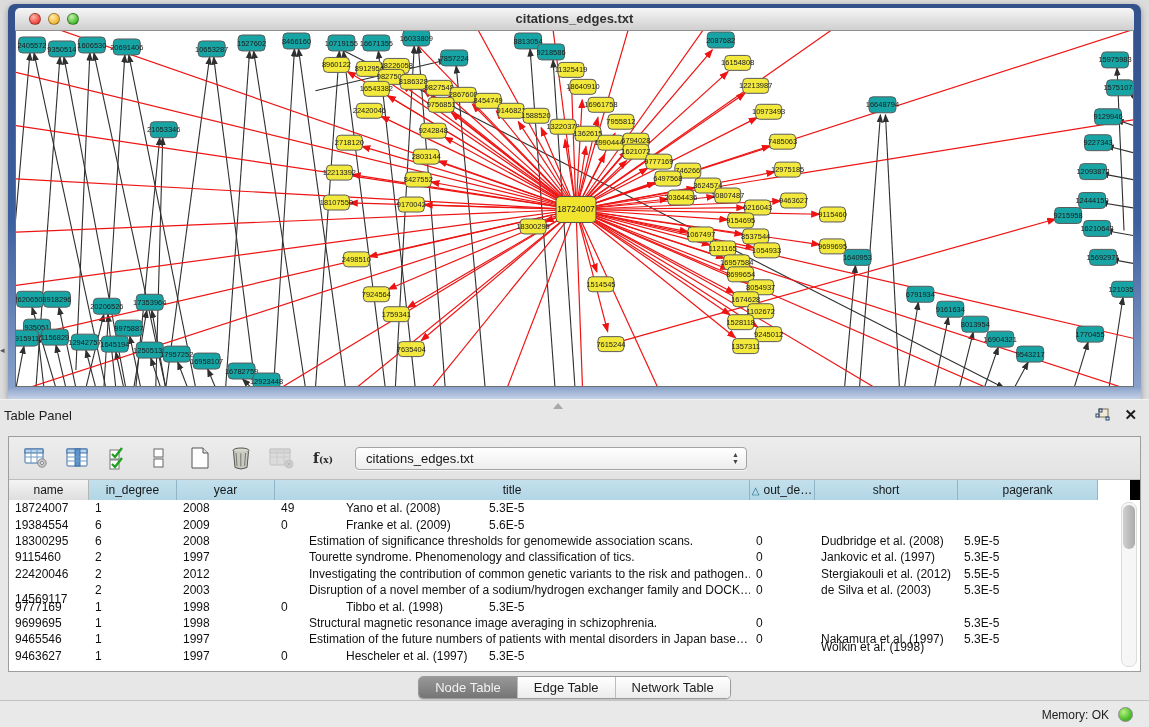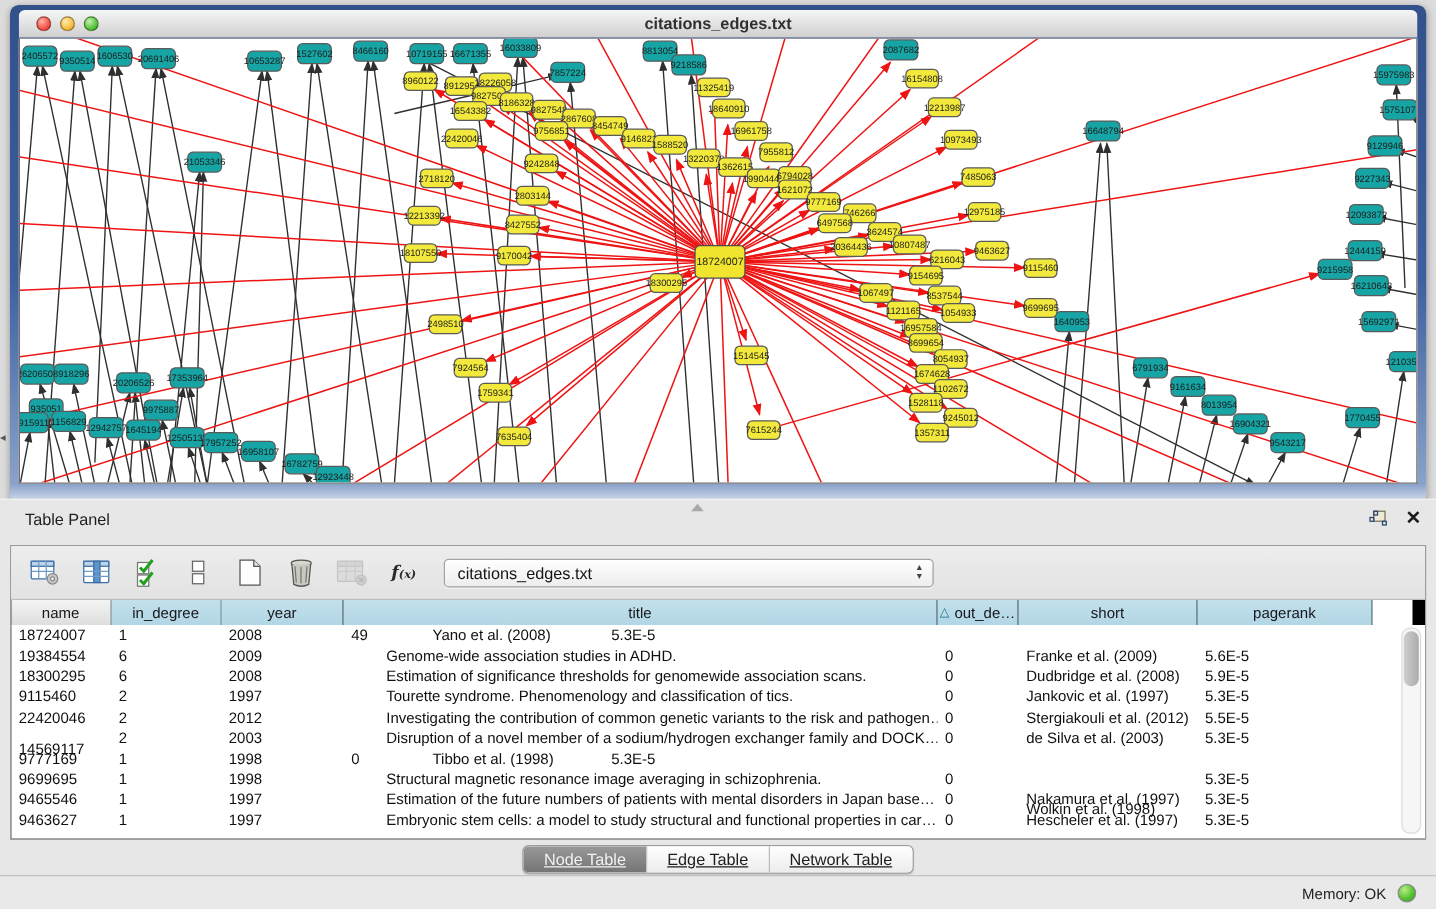--- a/index.html
+++ b/index.html
@@ -49,37 +49,37 @@
   .table-panel{
     position:absolute;left:0;top:399px;width:1149px;height:328px;
     background:#e7e7e7;border-top:1px solid #f2f2f2;
   }
   .splitter-handle{
     position:absolute;left:553px;top:3px;width:0;height:0;
     border-left:5px solid transparent;border-right:5px solid transparent;
     border-bottom:6px solid #8d8d8d;opacity:.7;
   }
   .panel-header{position:relative;height:32px;}
-  .panel-title{position:absolute;left:20px;top:8px;font-size:13px;color:#1e1e1e;}
+  .panel-title{position:absolute;left:4px;top:8px;font-size:13px;color:#1e1e1e;}
   .panel-header-icons{position:absolute;right:12px;top:7px;display:flex;gap:14px;align-items:center;}
   .float-icon svg{display:block;}
   .close-icon{font-size:15px;font-weight:700;color:#1b1b1b;line-height:15px;cursor:default;}
   .panel-content{
     position:absolute;left:8px;right:8px;top:36px;bottom:56px;
     border:1px solid #9d9d9d;background:#ffffff;display:flex;flex-direction:column;
     box-shadow:inset 0 0 0 1px #f4f4f4;
   }
   .toolbar{
     height:42px;background:linear-gradient(180deg,#ededed,#e2e2e2);
     border-bottom:1px solid #bdbdbd;display:flex;align-items:center;padding-left:14px;gap:15px;flex:0 0 auto;
   }
   .tb-btn{width:26px;height:26px;display:flex;align-items:center;justify-content:center;background:transparent;border:none;padding:0;}
   .tb-btn svg{display:block;}
   .tb-btn.disabled{opacity:.45;}
-  .fx{font-family:"DejaVu Serif",serif;font-style:italic;font-weight:700;font-size:14px;color:#2a2a2a;}
+  .fx{font-family:"DejaVu Serif",serif;font-weight:700;font-size:14px;color:#2a2a2a;}
   .fx small{font-size:9px;}
   .table-chooser{
     width:392px;height:23px;border:1px solid #a3a3a3;border-radius:4px;
     background:linear-gradient(180deg,#ffffff,#ededed);
     display:flex;align-items:center;position:relative;margin-left:4px;
     font-size:13px;color:#151515;padding-left:10px;box-sizing:border-box;
     box-shadow:0 1px 0 rgba(255,255,255,.7);
   }
   .table-chooser .arrows{position:absolute;right:7px;top:3px;display:flex;flex-direction:column;line-height:7px;font-size:7px;color:#444;}
   
@@ -109,21 +109,21 @@
     background:linear-gradient(90deg,#cfcfcf,#ababab);
   }
   
   .tabs-row{position:absolute;left:0;right:0;bottom:28px;height:26px;display:flex;align-items:center;justify-content:center;}
   .segmented{
     display:flex;height:21px;border:1px solid #9b9b9b;border-radius:5px;overflow:hidden;
     background:#fff;box-shadow:0 1px 1px rgba(0,0,0,.15);
   }
   .segment{
     padding:0 16px;font-size:13px;display:flex;align-items:center;justify-content:center;
-    background:linear-gradient(180deg,#ffffff,#ececec);color:#1d1d1d;border-right:1px solid #bcbcbc;text-decoration:underline;
+    background:linear-gradient(180deg,#ffffff,#ececec);color:#1d1d1d;border-right:1px solid #bcbcbc;
   }
   .segment:last-child{border-right:none;}
   .segment.selected{background:linear-gradient(180deg,#989898,#757575);color:#f2f2f2;}
   
   .status-bar{
     position:absolute;left:0;right:0;bottom:0;height:27px;background:#e9e9e9;
     border-top:1px solid #c2c2c2;
   }
   .memory{position:absolute;right:40px;top:7px;font-size:12px;color:#222;}
   .memory-dot{
@@ -886,21 +886,20 @@
             <div class="td" style="width: 88px;">1</div>
             <div class="td" style="width: 98px;">2008</div>
             <div class="td" style="width: 65px;">49</div>
             <div class="td" style="width: 143px;">Yano et al. (2008)</div>
             <div class="td" style="width: 140px;">5.3E-5</div>
           </div>
           <div class="t-row">
             <div class="td" style="width: 80px;">19384554</div>
             <div class="td" style="width: 88px;">6</div>
             <div class="td" style="width: 98px;">2009</div>
-            <div class="td title-col" style="width: 475px;">Genome-wide association studies in ADHD.</div>
             <div class="td" style="width: 65px;">0</div>
             <div class="td" style="width: 143px;">Franke et al. (2009)</div>
             <div class="td" style="width: 140px;">5.6E-5</div>
           </div>
           <div class="t-row">
             <div class="td" style="width: 80px;">18300295</div>
             <div class="td" style="width: 88px;">6</div>
             <div class="td" style="width: 98px;">2008</div>
             <div class="td title-col" style="width: 475px;">Estimation of significance thresholds for genomewide association scans.</div>
             <div class="td" style="width: 65px;">0</div>
@@ -957,21 +956,20 @@
             <div class="td" style="width: 98px;">1997</div>
             <div class="td title-col" style="width: 475px;">Estimation of the future numbers of patients with mental disorders in Japan base…</div>
             <div class="td" style="width: 65px;">0</div>
             <div class="td" style="width: 143px;">Nakamura et al. (1997)</div>
             <div class="td" style="width: 140px;">5.3E-5</div>
           </div>
           <div class="t-row">
             <div class="td" style="width: 80px;">9463627</div>
             <div class="td" style="width: 88px;">1</div>
             <div class="td" style="width: 98px;">1997</div>
-            <div class="td title-col" style="width: 475px;">Embryonic stem cells: a model to study structural and functional properties in car…</div>
             <div class="td" style="width: 65px;">0</div>
             <div class="td" style="width: 143px;">Hescheler et al. (1997)</div>
             <div class="td" style="width: 140px;">5.3E-5</div>
           </div>
         </div>
       <div class="vscroll">
         <div class="thumb"></div>
       </div>
     </div>
   </div>

